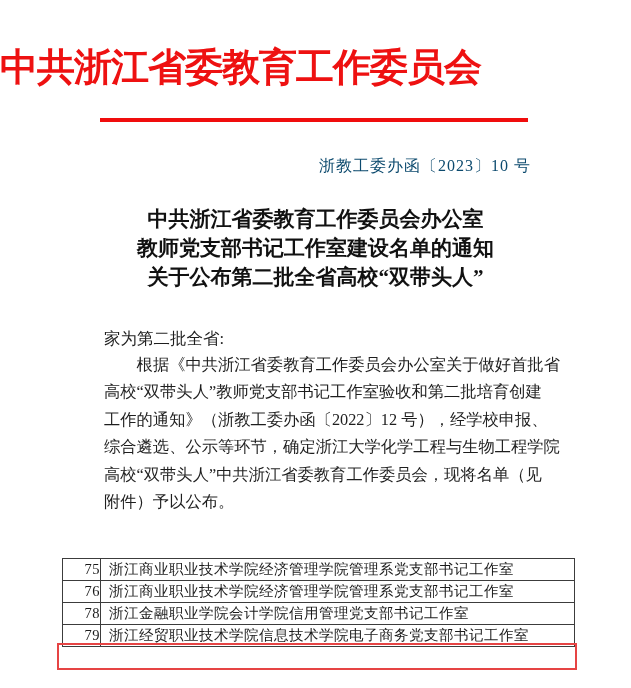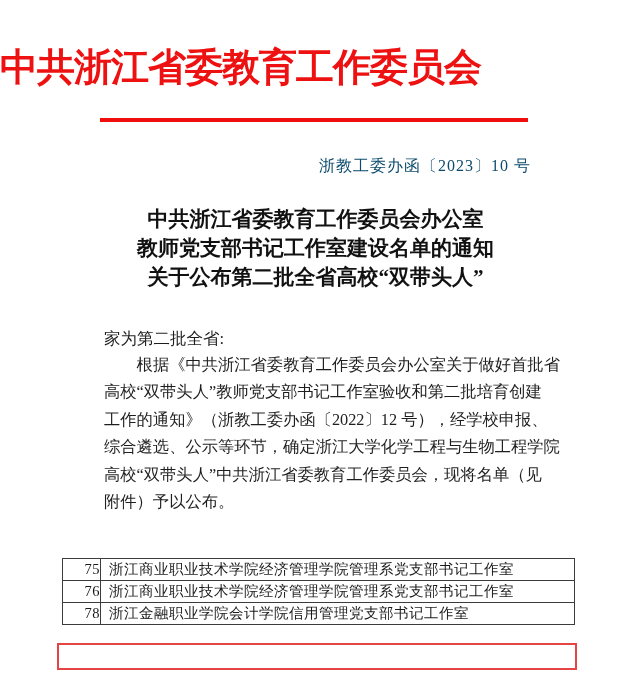--- a/index.html
+++ b/index.html
@@ -151,16 +151,20 @@
       <td class="name-cell">浙江商业职业技术学院经济管理学院管理系党支部书记工作室</td>
     </tr>
     <tr>
       <td class="no-cell">76</td>
       <td class="name-cell">浙江商业职业技术学院经济管理学院管理系党支部书记工作室</td>
     </tr>
     <tr>
       <td class="no-cell">78</td>
       <td class="name-cell">浙江金融职业学院会计学院信用管理党支部书记工作室</td>
     </tr>
+    <tr>
+      <td class="no-cell">79</td>
+      <td class="name-cell">浙江经贸职业技术学院信息技术学院电子商务党支部书记工作室</td>
+    </tr>
   </tbody>
 </table>
 
 <div class="highlight-box"></div>
 
 </body></html>

